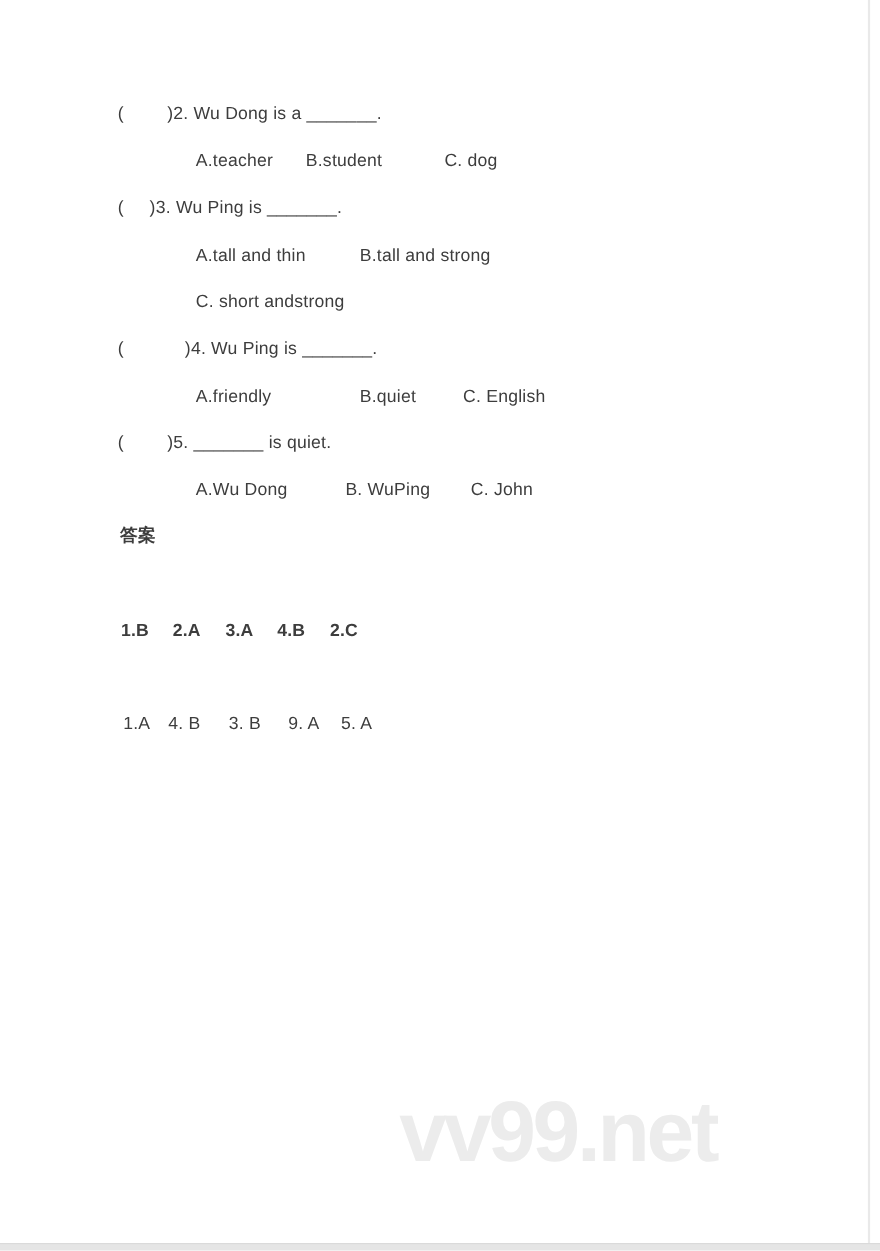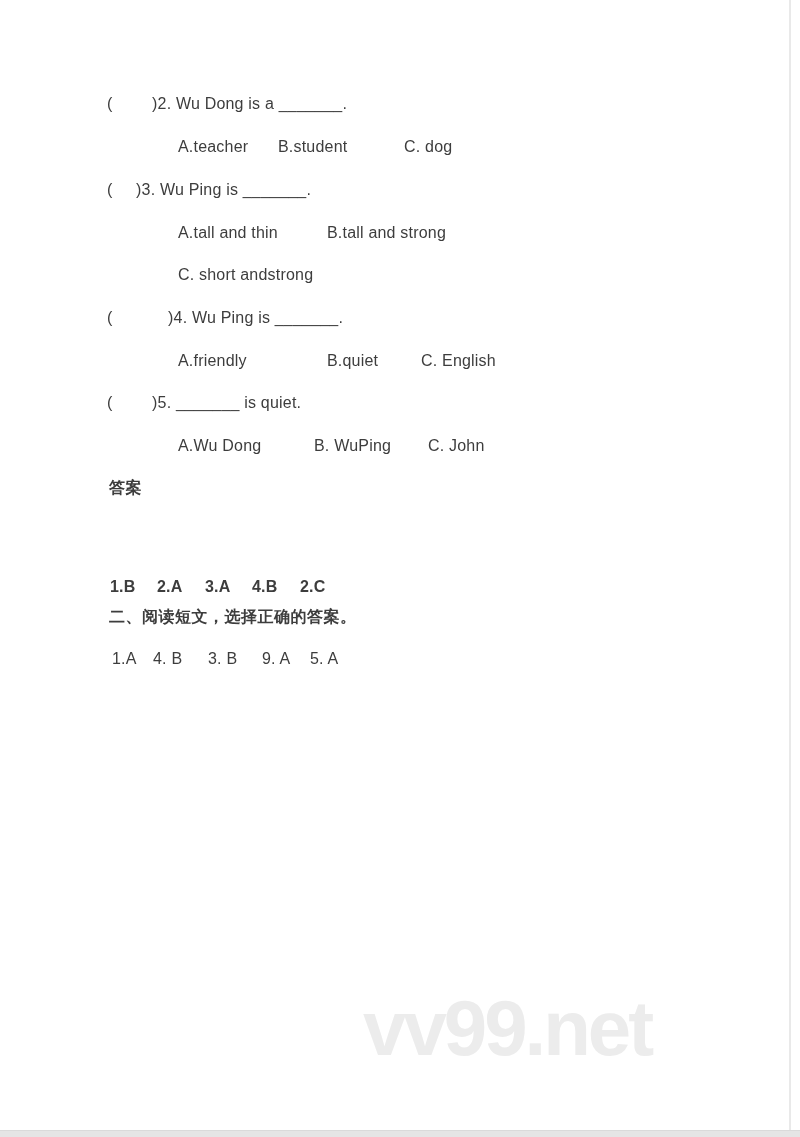--- a/index.html
+++ b/index.html
@@ -19,21 +19,21 @@
     left: 0; width: 100%;
     height: 18px;
     font-size: 16px;
     line-height: 18px;
     color: #3d3d3d;
     letter-spacing: 0.2px;
     white-space: nowrap;
   }
   .pos { position: absolute; top: 0; }
   .cn { font-weight: 600; letter-spacing: 0.5px; }
-  .ans1 { font-weight: 600; margin-top: 13px; }
+  .ans1 { font-weight: 600; }
   .watermark {
     position: absolute;
     left: 363px; top: 988px;
     width: 370px; height: 80px;
     font-size: 78px;
     line-height: 80px;
     font-weight: 700;
     letter-spacing: -3px;
     color: #ececec;
     user-select: none;
@@ -104,23 +104,20 @@
   </div>
 
   <div class="line ans1" style="top:565px">
     <span class="pos" style="left:110px">1.B</span>
     <span class="pos" style="left:157px">2.A</span>
     <span class="pos" style="left:205px">3.A</span>
     <span class="pos" style="left:252px">4.B</span>
     <span class="pos" style="left:300px">2.C</span>
   </div>
 
-  <div class="line cn" style="top:608px">
-    <span class="pos" style="left:109px">二、阅读短文，选择正确的答案。</span>
-  </div>
   <div class="line" style="top:650px">
     <span class="pos" style="left:112px">1.A</span>
     <span class="pos" style="left:153px">4. B</span>
     <span class="pos" style="left:208px">3. B</span>
     <span class="pos" style="left:262px">9. A</span>
     <span class="pos" style="left:310px">5. A</span>
   </div>
 
   <div class="watermark">vv99.net</div>
 

